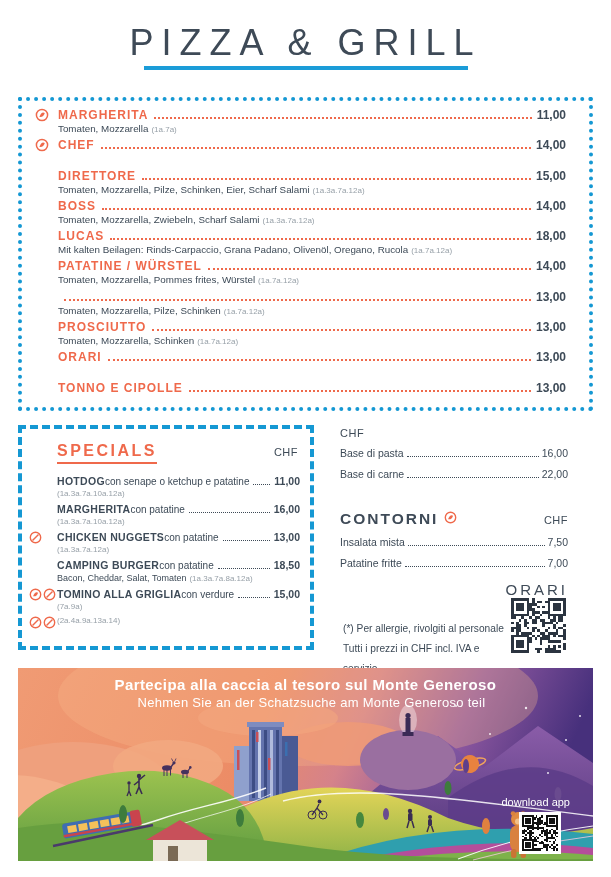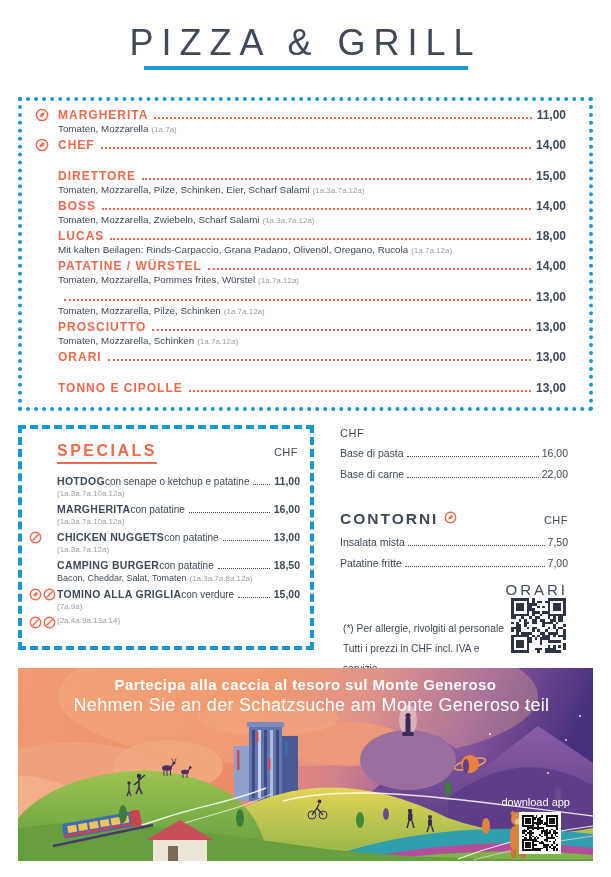--- a/index.html
+++ b/index.html
@@ -57,21 +57,21 @@
   .qr{display:grid;gap:0;}
   .qr i{display:block;}
   #qr-orari{position:absolute;right:2px;top:171px;width:55px;height:55px;}
   .footnotes{position:absolute;left:3px;top:192px;width:170px;font-size:10.2px;color:#3d4a57;line-height:1.95;}
 
   
   .banner{position:absolute;left:18px;top:668px;width:575px;height:193px;overflow:hidden;}
   .banner svg.art{position:absolute;left:0;top:0;width:575px;height:193px;}
   .bn-head{position:absolute;top:8px;left:0;width:100%;text-align:center;color:#fff;z-index:2;}
   .bn-line1{font-size:15px;font-weight:bold;letter-spacing:0.4px;}
-  .bn-line2{font-size:18px;margin-top:2px;letter-spacing:0.3px;padding-left:12px;}
+  .bn-line2{font-size:13px;margin-top:2px;letter-spacing:0.3px;padding-left:12px;}
   .dl-label{position:absolute;right:23px;top:128px;color:#fff;font-size:11px;z-index:2;}
   .qr-card{position:absolute;right:32px;top:144px;width:42px;height:42px;background:#fff;
            padding:3px;box-sizing:border-box;z-index:2;}
   #qr-app{width:36px;height:36px;}
 </style>
 </head>
 <body>
 
 <svg width="0" height="0" style="position:absolute">
   <defs>

